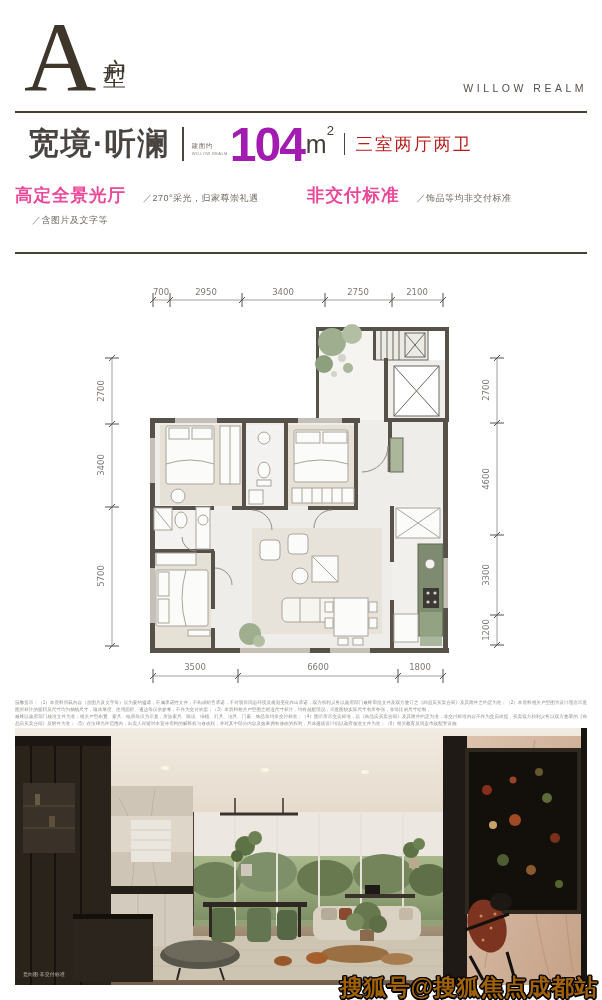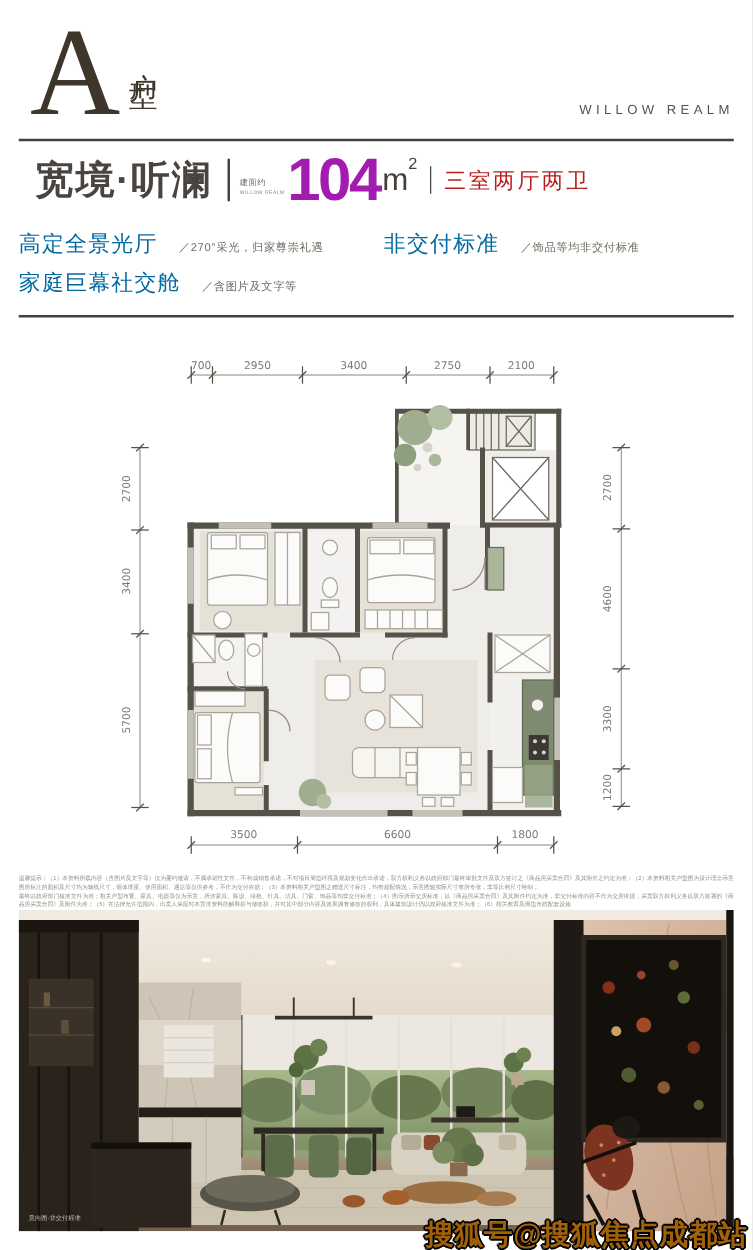--- a/index.html
+++ b/index.html
@@ -23,22 +23,22 @@
   .area-note-en{font-size:4px;color:#8b867e;letter-spacing:.4px;}
   .area-value{font-size:48px;font-weight:700;color:#a21caf;letter-spacing:-2px;margin-left:2px;}
   .area-unit{font-size:25px;font-weight:500;color:#453f39;margin-left:2px;}
   .area-power{font-size:13px;font-weight:500;color:#453f39;vertical-align:18px;position:relative;top:-14px;}
   .tdiv-b{width:1.5px;height:22px;background:#494440;align-self:center;margin:0 10px;}
   .rooms{font-size:17.5px;color:#b91c1c;letter-spacing:2px;}
   
   .features{position:absolute;left:15px;top:183px;width:572px;height:62px;display:grid;
         grid-template-columns:292px 280px;grid-template-rows:1fr 1fr;grid-auto-flow:column;}
   .feature{display:flex;align-items:baseline;}
-  .feature-title{font-family:"Liberation Serif","DejaVu Serif",serif;font-weight:400;font-size:17.5px;
-        color:#0369a1;letter-spacing:1px;}
+  .feature-title{font-family:"Liberation Serif","DejaVu Serif",serif;font-weight:700;font-size:17.5px;
+        color:#ec4899;letter-spacing:1px;}
   .feature-desc{font-size:9px;color:#6f695f;margin-left:17px;letter-spacing:.5px;}
   
   .plan{position:absolute;left:0;top:268px;width:602px;height:428px;}
   .plan text{font-family:"DejaVu Sans",sans-serif;font-size:8.5px;fill:#7d7972;}
   
   .disclaimer{position:absolute;left:15px;top:699px;width:572px;color:#8f8d89;
         font-size:4.6px;line-height:7px;text-align:justify;}
   
   .photo{position:absolute;left:15px;top:728px;width:572px;height:257px;}
   
@@ -70,21 +70,20 @@
     <span class="tdiv-b"></span>
     <span class="rooms">三室两厅两卫</span>
   </div>
 
   <div class="features">
     <div class="feature">
       <span class="feature-title">高定全景光厅</span>
       <span class="feature-desc">／270°采光，归家尊崇礼遇</span>
     </div>
     <div class="feature">
-      <span class="feature-title">家庭巨幕社交舱</span>
       <span class="feature-desc">／含图片及文字等</span>
     </div>
     <div class="feature">
       <span class="feature-title">非交付标准</span>
       <span class="feature-desc">／饰品等均非交付标准</span>
     </div>
   </div>
 
   <div class="rule rule2"></div>
 

